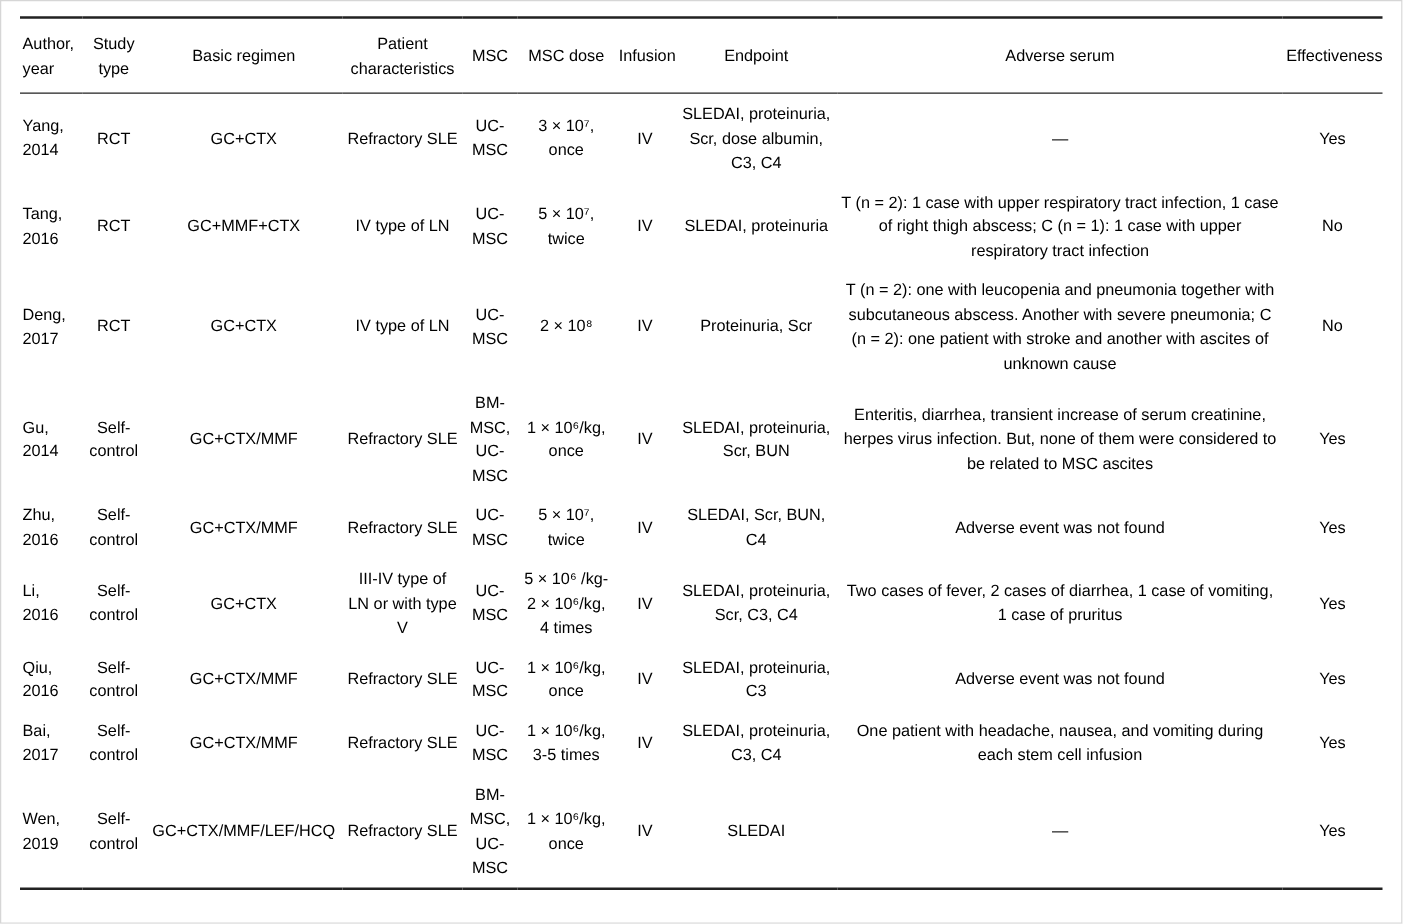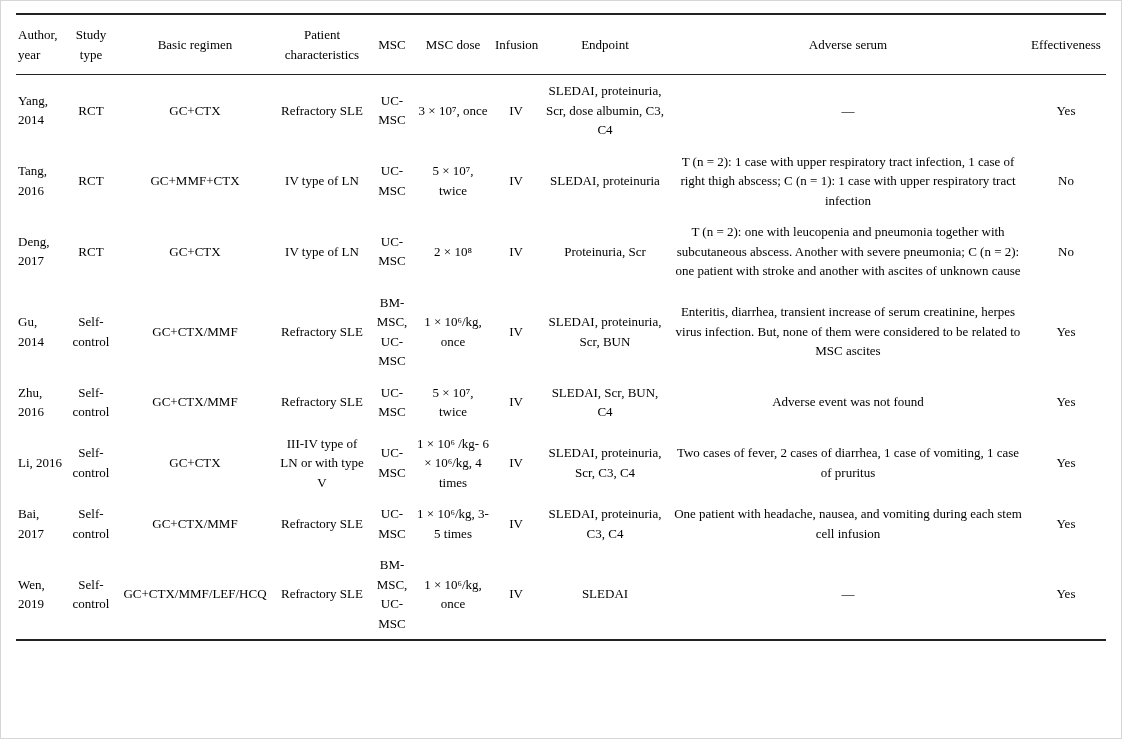--- a/index.html
+++ b/index.html
@@ -1,20 +1,20 @@
 <!DOCTYPE html>
 <html><head>
 <meta charset="utf-8">
 <style>
   html, body { margin: 0; padding: 0; background: #f4f4f4; }
   .screen {
     width: 1122px; height: 739px; box-sizing: border-box;
     background: #ffffff; border: 1px solid #d6d6d6;
     padding: 12px 15px 0 15px; overflow: hidden;
-    font-family: Liberation Serif, serif;
+    font-family: Liberation Sans, sans-serif;
     color: #000;
   }
   table.studies {
     width: 1090px; table-layout: fixed; border-collapse: collapse;
     border-top: 2px solid #222; border-bottom: 2px solid #222;
     font-size: 13px; line-height: 1.5;
   }
   thead th {
     border-bottom: 1px solid #222; font-weight: normal;
     padding: 10px 3px; text-align: center; vertical-align: middle;
@@ -116,24 +116,36 @@
           <td>SLEDAI, Scr, BUN, C4</td>
           <td>Adverse event was not found</td>
           <td>Yes</td>
         </tr>
         <tr>
           <td class="left">Li, 2016</td>
           <td>Self-control</td>
           <td>GC+CTX</td>
           <td>III-IV type of LN or with type V</td>
           <td>UC-MSC</td>
-          <td>1 × 10⁶ /kg- 6 × 10⁶/kg, 4 times</td>
+          <td>5 × 10⁶ /kg- 2 × 10⁶/kg, 4 times</td>
           <td>IV</td>
           <td>SLEDAI, proteinuria, Scr, C3, C4</td>
           <td>Two cases of fever, 2 cases of diarrhea, 1 case of vomiting, 1 case of pruritus</td>
+          <td>Yes</td>
+        </tr>
+        <tr>
+          <td class="left">Qiu, 2016</td>
+          <td>Self-control</td>
+          <td>GC+CTX/MMF</td>
+          <td>Refractory SLE</td>
+          <td>UC-MSC</td>
+          <td>1 × 10⁶/kg, once</td>
+          <td>IV</td>
+          <td>SLEDAI, proteinuria, C3</td>
+          <td>Adverse event was not found</td>
           <td>Yes</td>
         </tr>
         <tr>
           <td class="left">Bai, 2017</td>
           <td>Self-control</td>
           <td>GC+CTX/MMF</td>
           <td>Refractory SLE</td>
           <td>UC-MSC</td>
           <td>1 × 10⁶/kg, 3-5 times</td>
           <td>IV</td>

